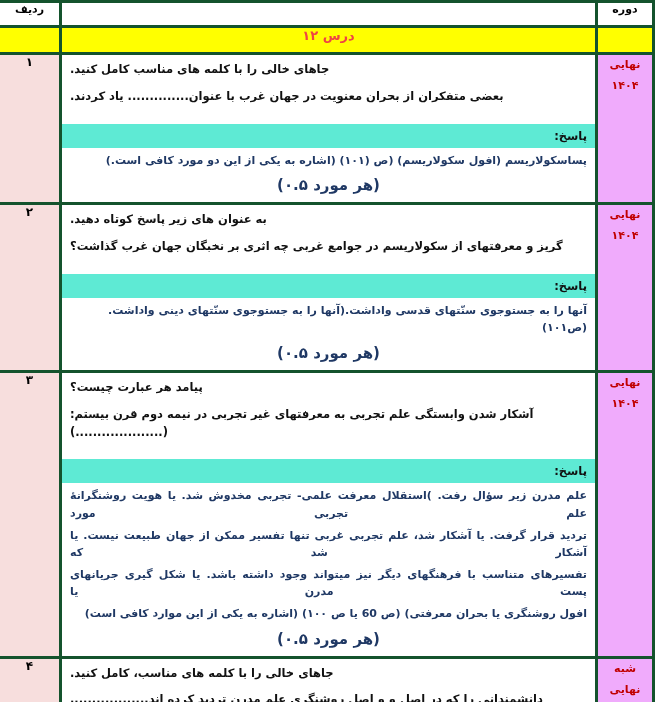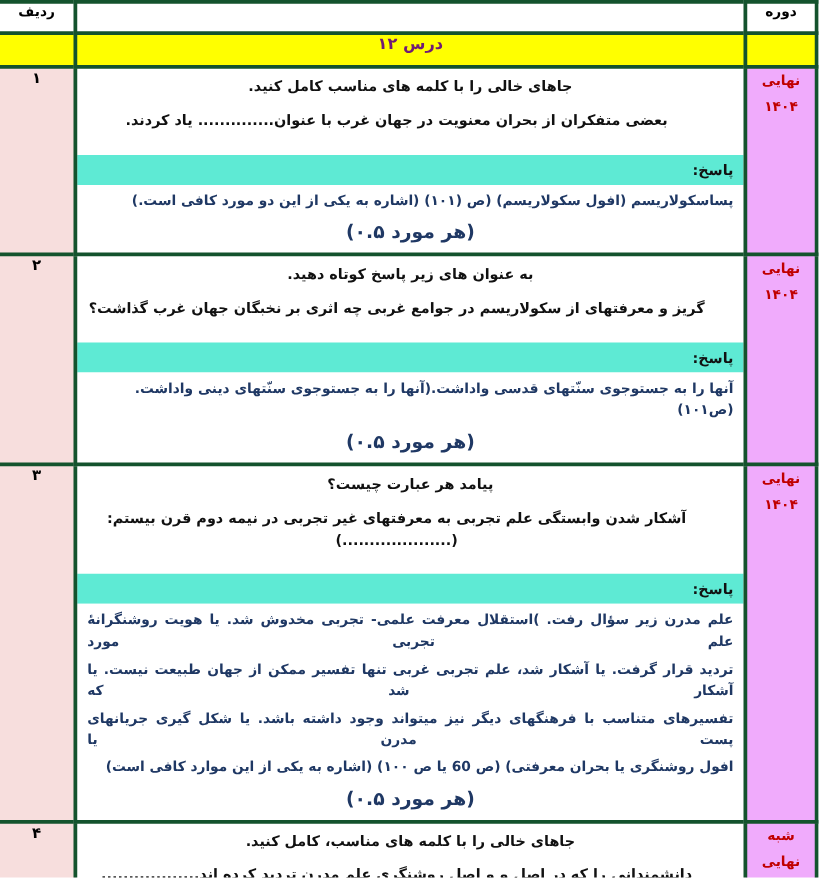--- a/index.html
+++ b/index.html
@@ -46,21 +46,21 @@
   .hdr-blank { background: #ffffff; }
 
   
   .lesson-cell {
     background: #ffff00;
     height: 24px;
     text-align: center;
     vertical-align: middle;
     font-size: 13px;
     font-weight: bold;
-    color: #701a75;
+    color: #ef4444;
     letter-spacing: 0.5px;
   }
   .lesson-side {
     background: #ffff00;
   }
 
   
   .dore {
     background: #f0abfc;
     text-align: center;
@@ -90,21 +90,21 @@
   }
   .q-block {
     padding: 6px 8px 4px 8px;
   }
   .q-line {
     font-size: 11.5px;
     font-weight: bold;
     color: #111111;
     line-height: 1.55;
     margin: 0 0 9px 0;
-    text-align: center;
+    text-align: left;
   }
   .q-line.indent {
     padding-right: 22px;
   }
   .q-line:last-child { margin-bottom: 0; }
 
   .q-spacer { height: 14px; }
 
   .answer-label {
     background: #5eead4;

